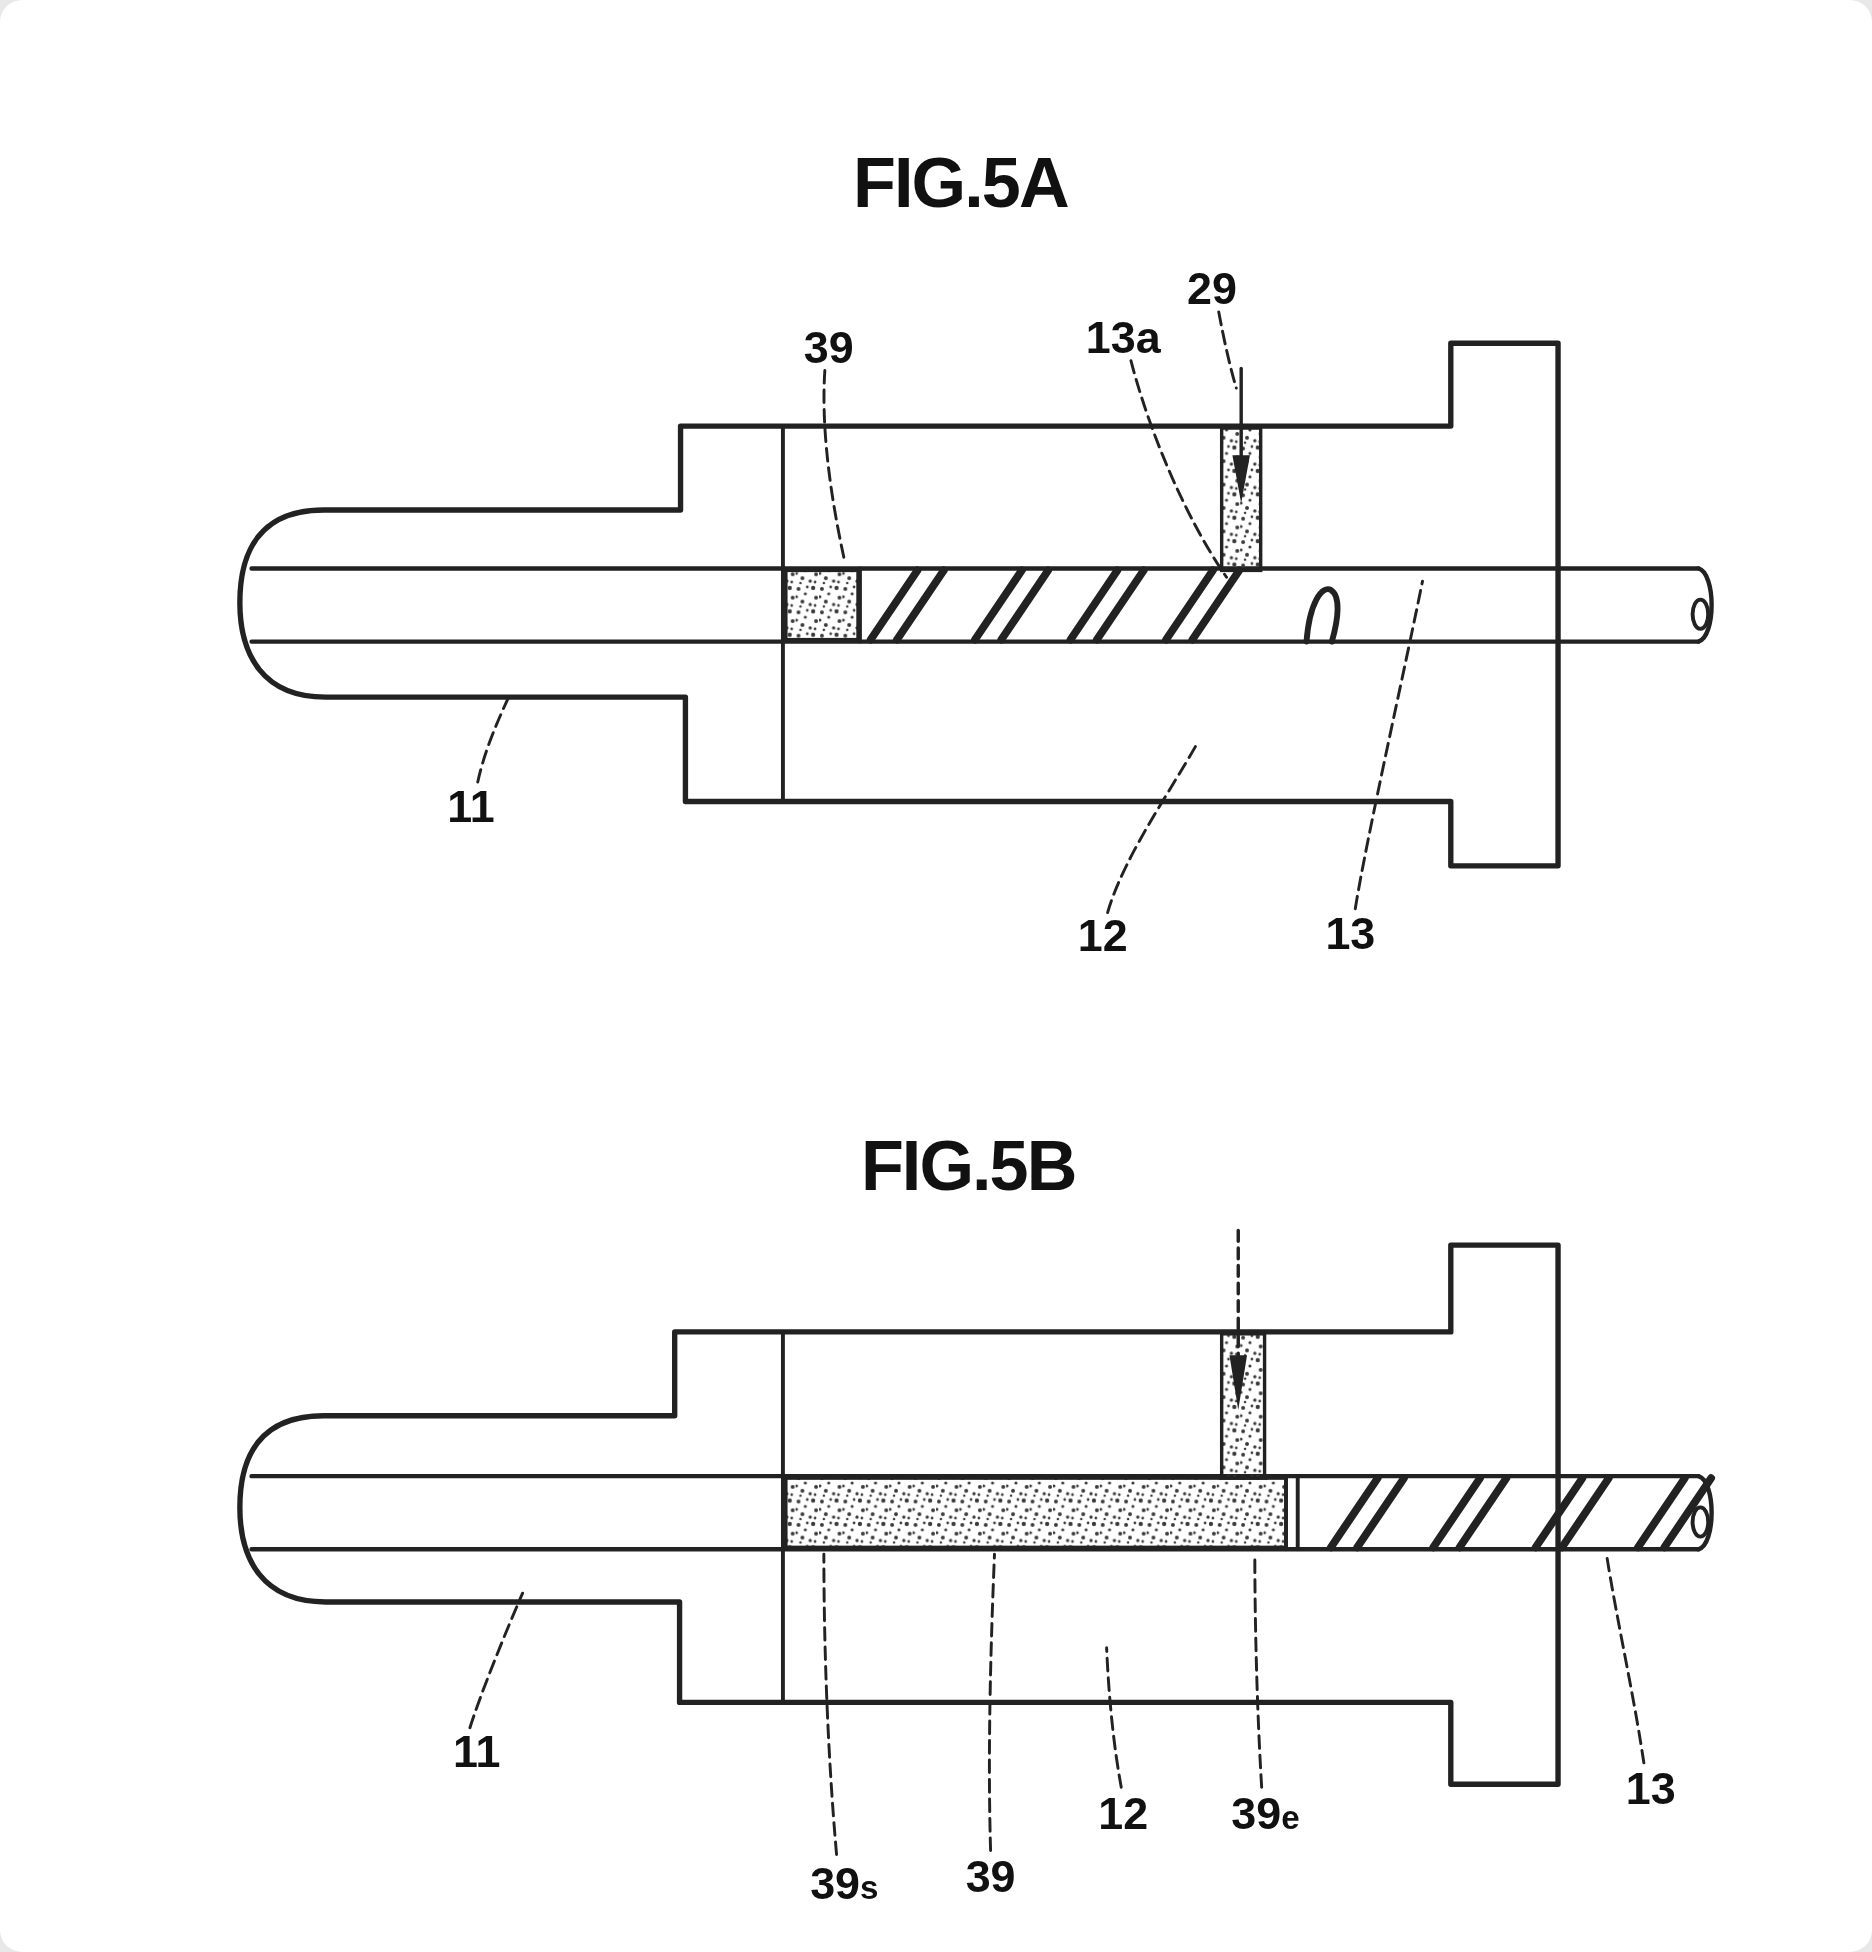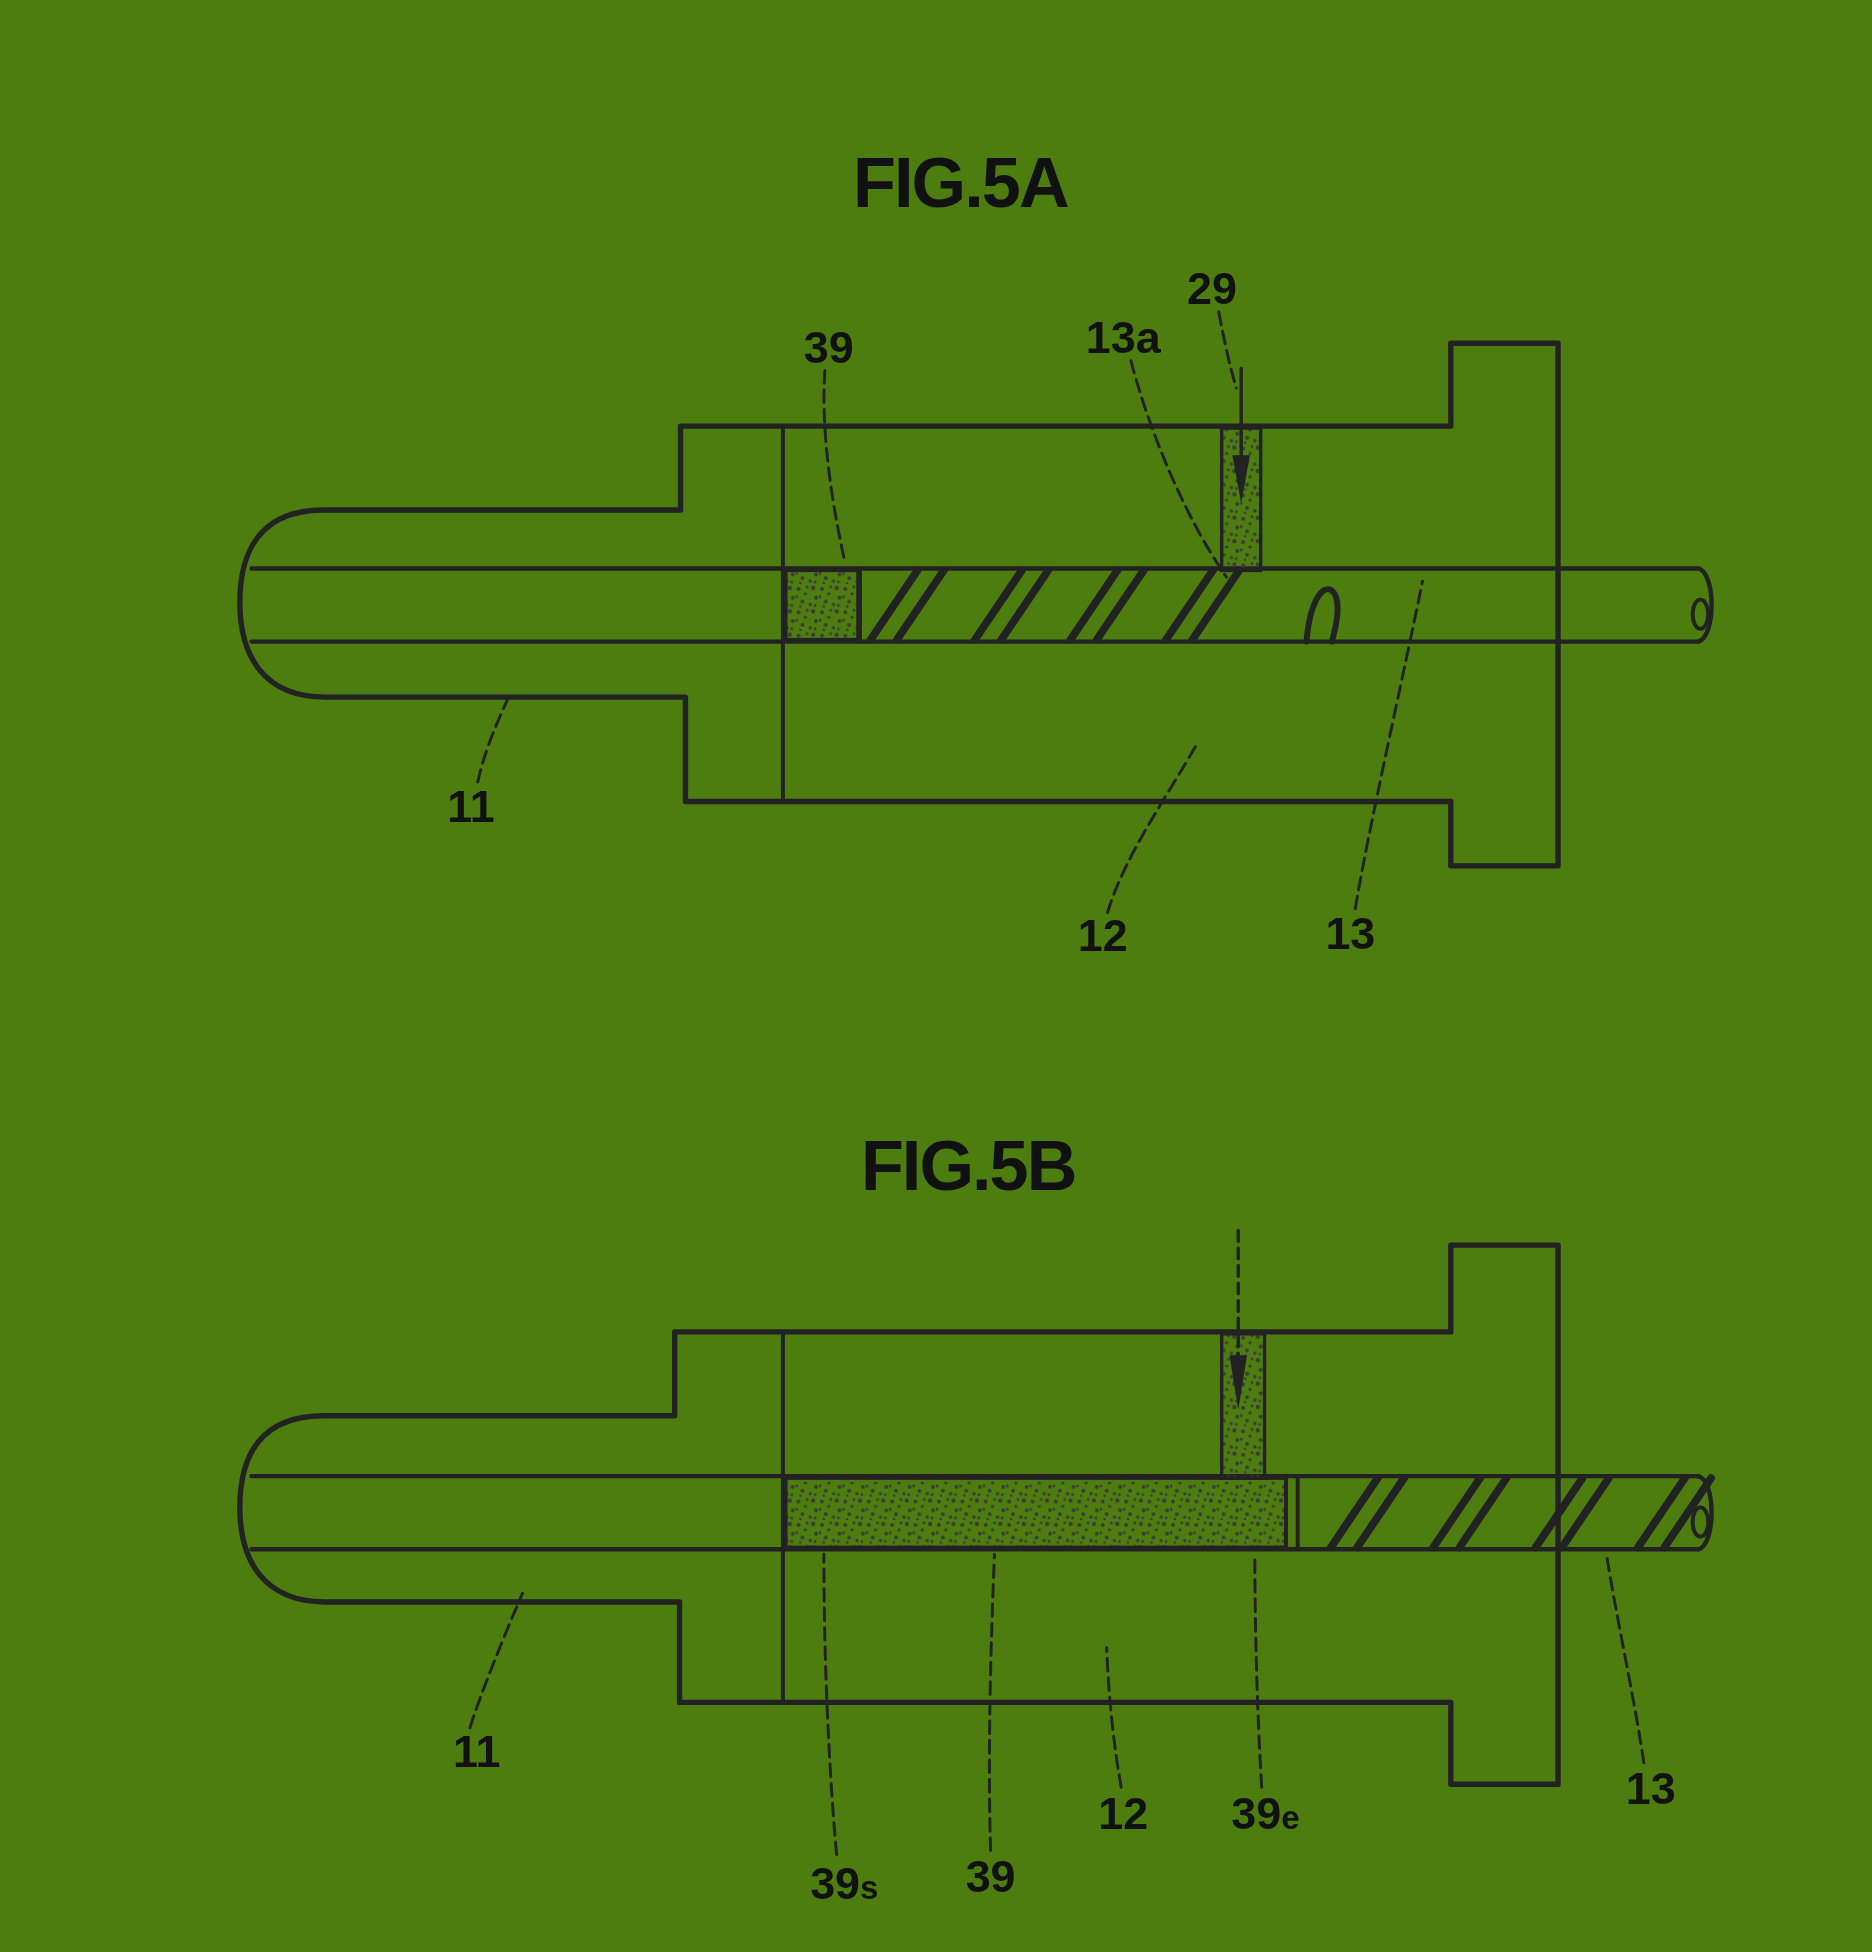--- a/index.html
+++ b/index.html
@@ -23,21 +23,21 @@
   .stip{fill:url(#stipple);stroke:var(--ink,#222222);stroke-width:3.5;}
   .arrowhead{fill:var(--ink,#222222);stroke:none;}
   text{fill:#111111;}
   .fig-title{font-size:72px;font-weight:bold;letter-spacing:-2px;}
   .ref-label{font-size:46px;font-weight:bold;}
   .ref-sub{font-size:34px;font-weight:bold;}
 </style>
 </head>
 <body>
 
-<div class="sheet" style="--ink: #222222; background: #4d7c0f;">
+<div class="sheet" style="--ink: #222222; background: #ffffff; border-radius: 22px;">
 <svg viewBox="0 0 1920 2002">
   <defs>
     <pattern id="stipple" width="24" height="24" patternUnits="userSpaceOnUse">
       <circle cx="3" cy="4" r="2" fill="#3a3a3a"></circle>
       <circle cx="10" cy="9" r="1.6" fill="#3a3a3a"></circle>
       <circle cx="18" cy="3" r="2.2" fill="#3a3a3a"></circle>
       <circle cx="7" cy="17" r="2" fill="#3a3a3a"></circle>
       <circle cx="15" cy="20" r="1.7" fill="#3a3a3a"></circle>
       <circle cx="21" cy="13" r="2" fill="#3a3a3a"></circle>
       <circle cx="1" cy="12" r="1.5" fill="#3a3a3a"></circle>

